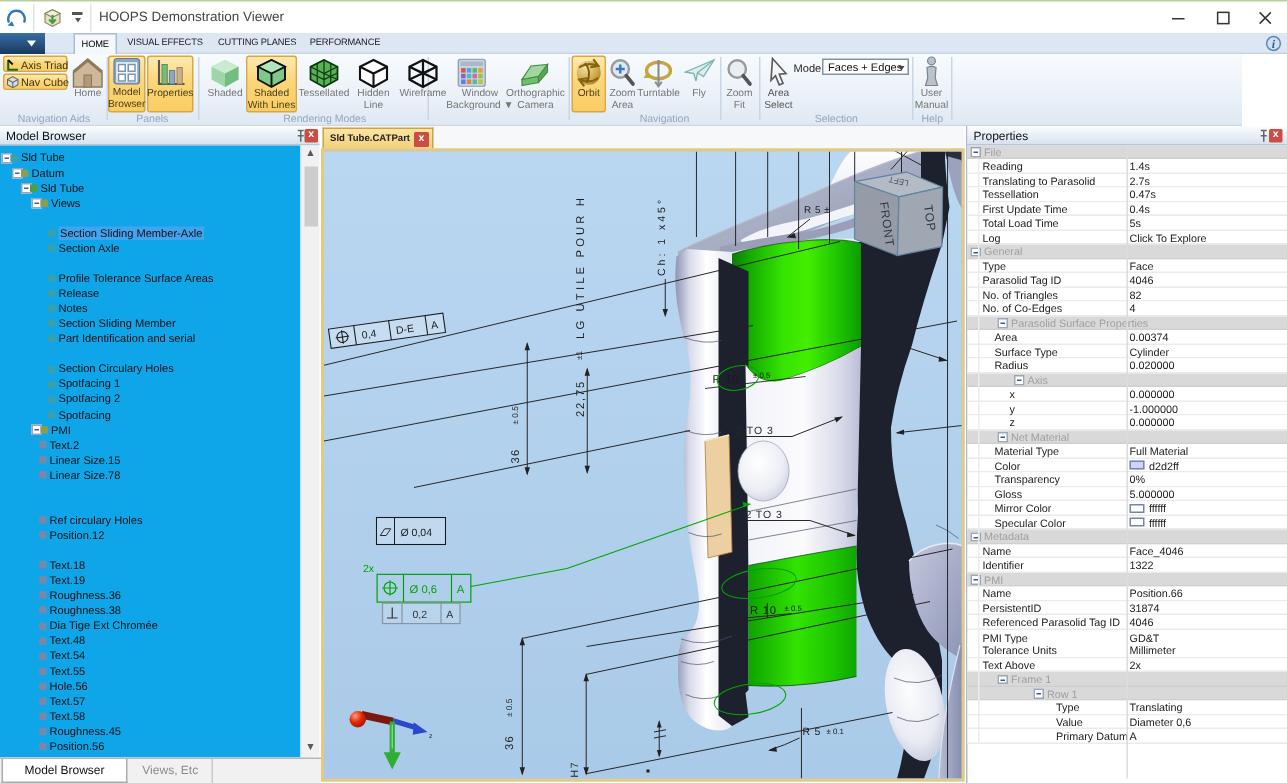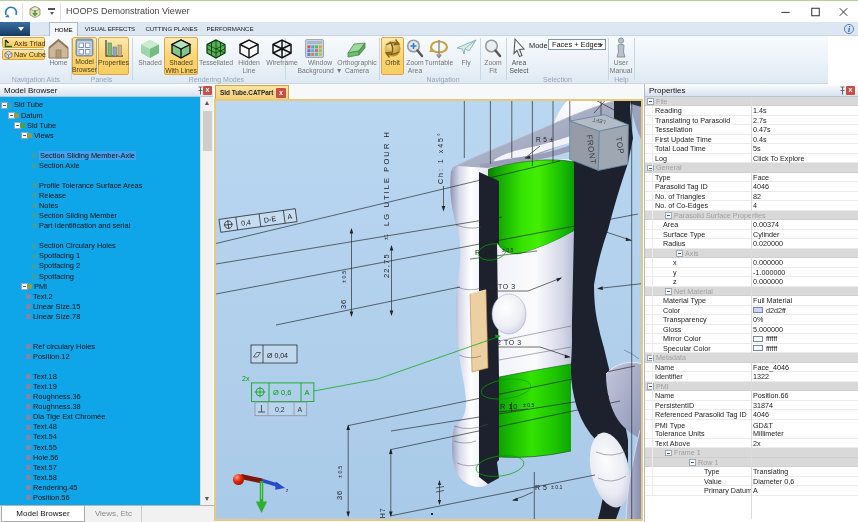--- a/index.html
+++ b/index.html
@@ -379,21 +379,21 @@
     <div class="trow" style="top:365.46px">
       <div class="ticn" style="left:26px;background:#7788aa"></div>
       <span class="txt" style="left:33px">Text.57</span>
     </div>
     <div class="trow" style="top:375.52px">
       <div class="ticn" style="left:26px;background:#7788aa"></div>
       <span class="txt" style="left:33px">Text.58</span>
     </div>
     <div class="trow" style="top:385.58px">
       <div class="ticn" style="left:26px;background:#7788aa"></div>
-      <span class="txt" style="left:33px">Rendering.45</span>
+      <span class="txt" style="left:33px">Roughness.45</span>
     </div>
     <div class="trow" style="top:395.64px">
       <div class="ticn" style="left:26px;background:#7788aa"></div>
       <span class="txt" style="left:33px">Position.56</span>
     </div>
   </div>
 <div id="lscroll" class="abs">
     <div class="sarr" style="top:2px">▲</div>
     <div class="sarr" style="top:398px">▼</div>
     <div class="abs" style="left:2px;top:14px;width:9px;height:40px;background:#cdcdcd"></div>

